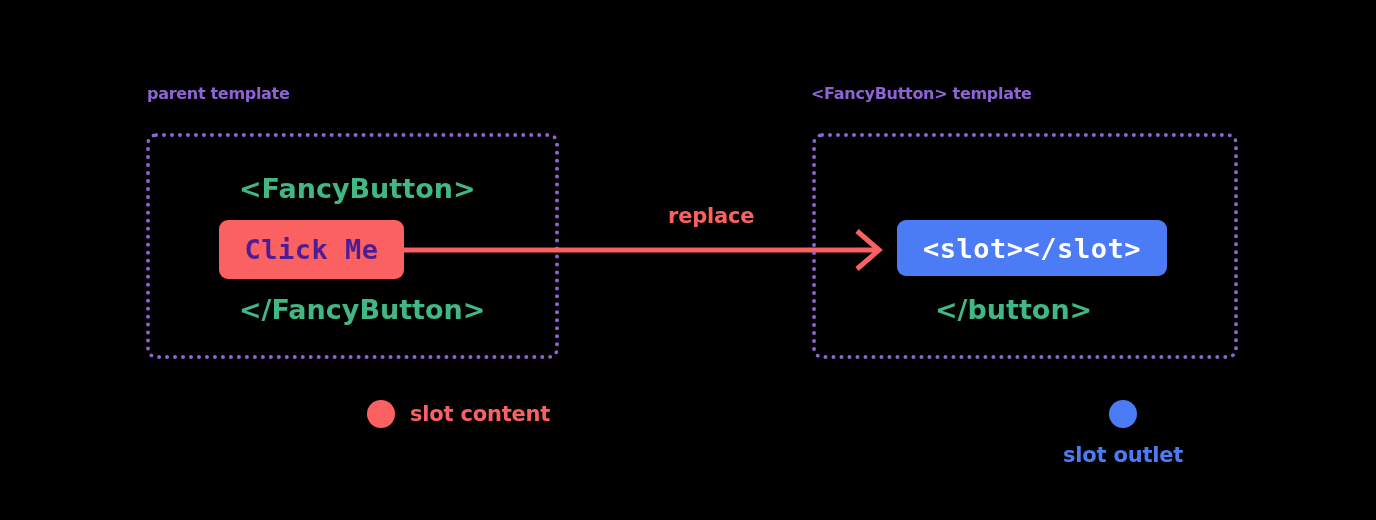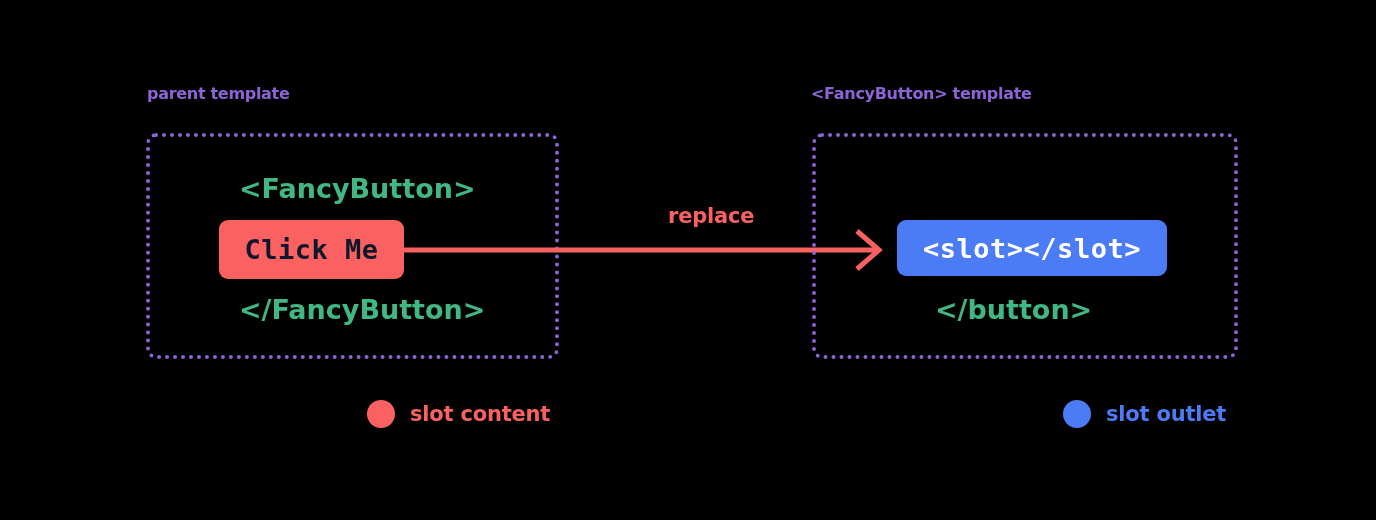--- a/index.html
+++ b/index.html
@@ -77,21 +77,21 @@
     top: 220px;
     width: 185px;
     height: 59px;
     background: #fc6161;
     border-radius: 9px;
     display: flex;
     align-items: center;
     justify-content: center;
   }
   #slot-content-chip .chip-text {
-    color: #0f172a;
+    color: #4c1d95;
     font-family: "DejaVu Sans Mono", monospace;
     font-weight: bold;
     font-size: 27px;
     letter-spacing: 0.5px;
     white-space: nowrap;
   }
 
   
   #slot-outlet-chip {
     position: absolute;
@@ -138,21 +138,21 @@
 
   
   .legend-item {
     position: absolute;
     display: flex;
     align-items: center;
     gap: 15px;
     white-space: nowrap;
   }
   #legend-slot-content { left: 367px; top: 400px; }
-  #legend-slot-outlet  { left: 1063px; top: 400px; }
+  #legend-slot-outlet  { left: 1063px; top: 400px; flex-direction: column; }
 
   .legend-dot {
     width: 28px;
     height: 28px;
     border-radius: 50%;
     flex: 0 0 auto;
   }
   #legend-dot-red  { background: #fc6161; }
   #legend-dot-blue { background: #4b7bf5; }
 

